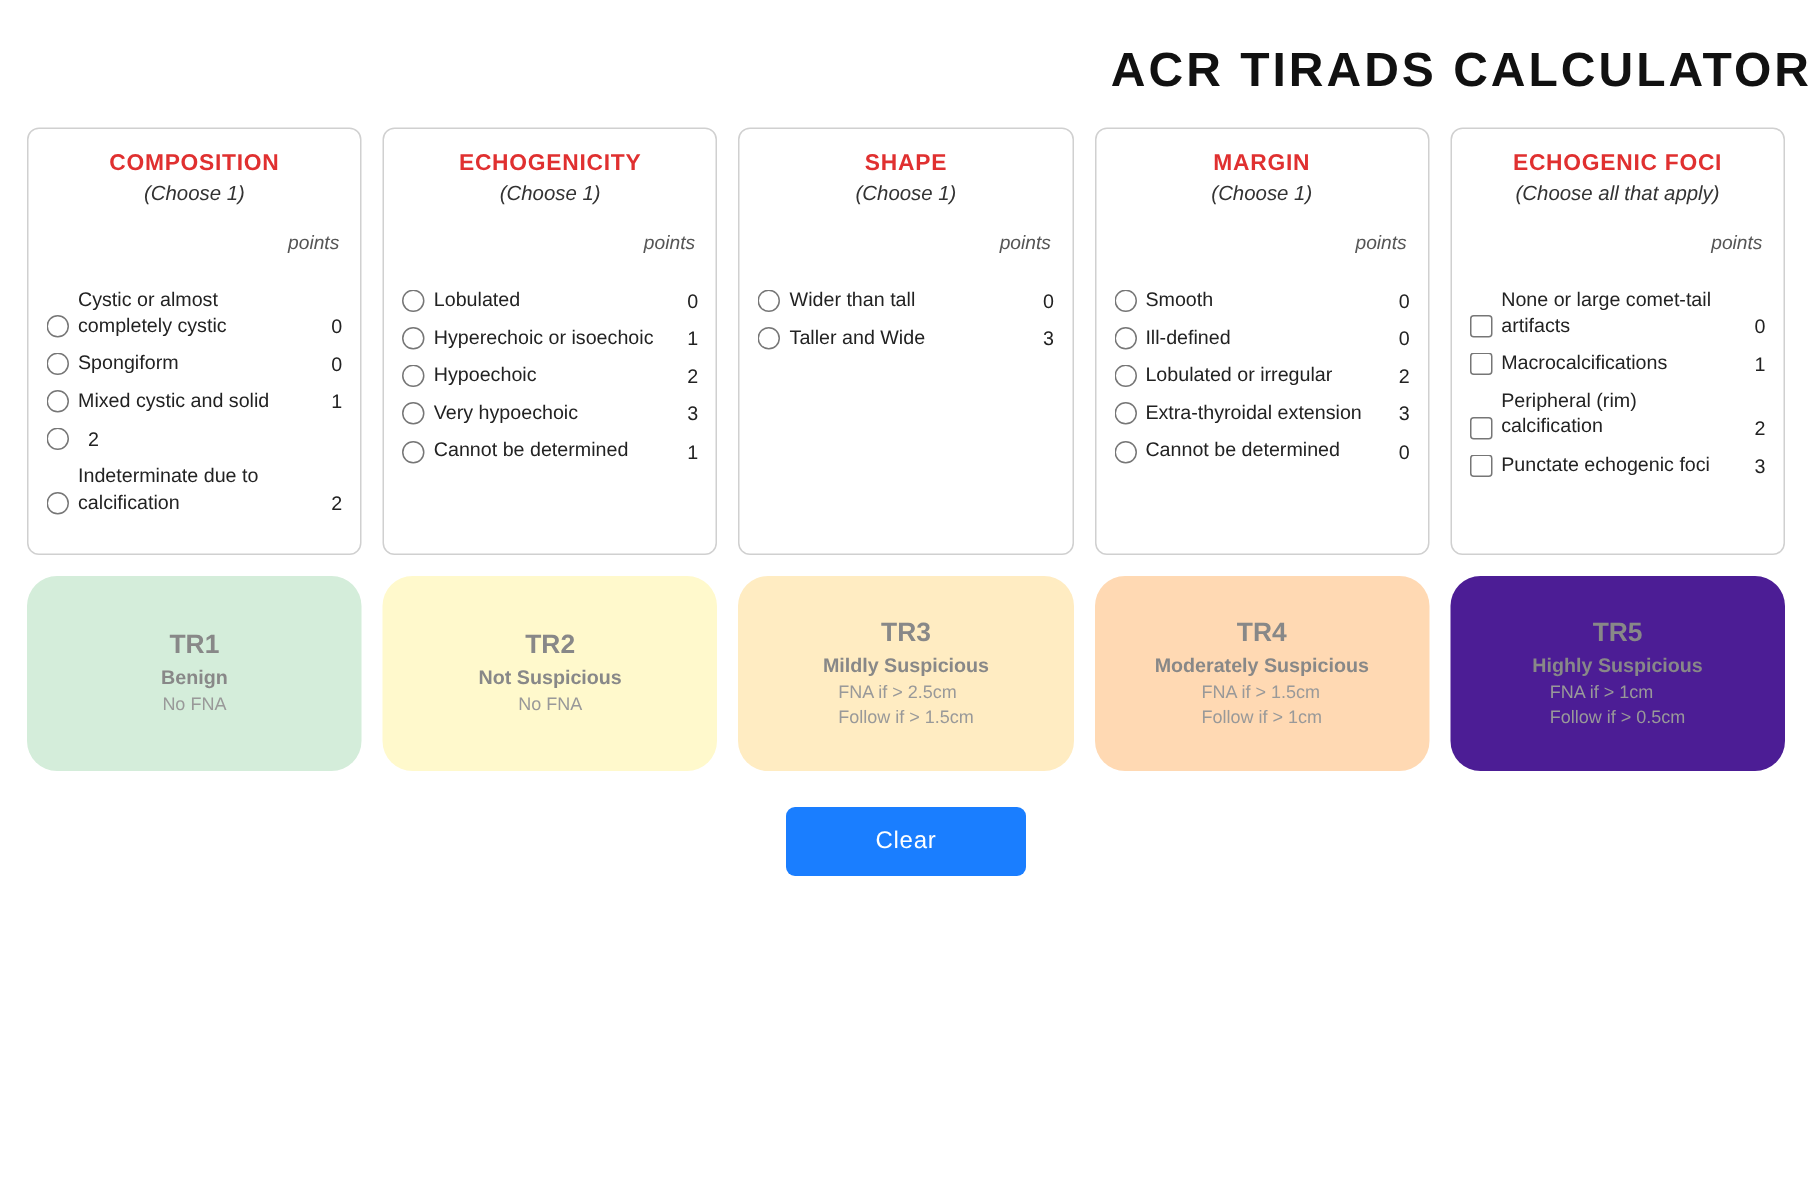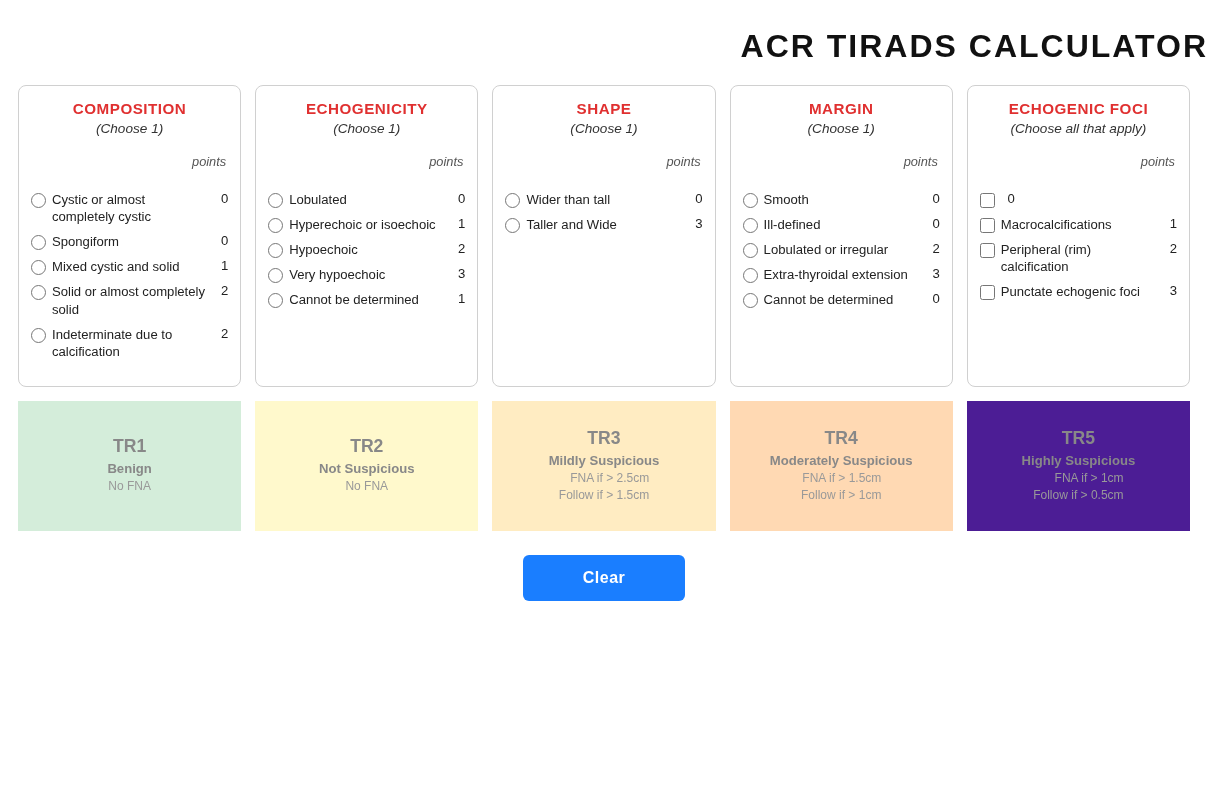--- a/index.html
+++ b/index.html
@@ -49,21 +49,21 @@
     .points-header {
       text-align: right;
       font-style: italic;
       font-size: 0.8rem;
       color: #555;
       margin-bottom: 22px;
       padding-right: 2px;
     }
     .option-row {
       display: flex;
-      align-items: flex-start;
+      align-items: flex-end;
       margin-bottom: 8px;
       gap: 6px;
     }
     .option-row input[type="radio"],
     .option-row input[type="checkbox"] {
       margin-top: 2px;
       flex-shrink: 0;
       width: 15px;
       height: 15px;
       cursor: pointer;
@@ -83,23 +83,23 @@
       flex-shrink: 0;
     }
     
     .results-grid {
       display: grid;
       grid-template-columns: repeat(5, 1fr);
       gap: 14px;
       padding: 14px 18px 10px;
     }
     .result-box {
-      border-radius: 0;
+      border-radius: 20px;
       padding: 16px 10px;
-      text-align: right;
+      text-align: left;
       min-height: 130px;
       display: flex;
       flex-direction: column;
       align-items: center;
       justify-content: center;
     }
     .result-box.tr1 { background: #d4edda; }
     .result-box.tr2 { background: #fff9cc; }
     .result-box.tr3 { background: #ffecc2; }
     .result-box.tr4 { background: #ffd9b3; }
@@ -126,21 +126,21 @@
       display: flex;
       justify-content: center;
       padding: 14px 0 20px;
     }
     .clear-btn {
       background: #1a7eff;
       color: #fff;
       border: none;
       border-radius: 6px;
       font-size: 1rem;
-      font-weight: 700;
+      font-weight: 400;
       padding: 14px 60px;
       cursor: pointer;
       letter-spacing: 0.5px;
     }
   </style>
 </head>
 <body>
 
 <h1>ACR TIRADS CALCULATOR</h1>
 
@@ -160,21 +160,20 @@
       <span class="option-label">Spongiform</span>
       <span class="option-points">0</span>
     </div>
     <div class="option-row">
       <input type="radio" name="composition" style="">
       <span class="option-label">Mixed cystic and solid</span>
       <span class="option-points">1</span>
     </div>
     <div class="option-row">
       <input type="radio" name="composition" style="">
-      <span class="option-label">Solid or almost completely solid</span>
       <span class="option-points">2</span>
     </div>
     <div class="option-row">
       <input type="radio" name="composition" style="">
       <span class="option-label">Indeterminate due to calcification</span>
       <span class="option-points">2</span>
     </div>
   </div>
 
   <div class="card">
@@ -254,20 +253,21 @@
       <span class="option-points">0</span>
     </div>
   </div>
 
   <div class="card">
     <div class="card-title">ECHOGENIC FOCI</div>
     <div class="card-subtitle">(Choose all that apply)</div>
     <div class="points-header">points</div>
     <div class="option-row">
       <input type="checkbox" name="echogenic_foci" style="">
+      <span class="option-label">None or large comet-tail artifacts</span>
       <span class="option-points">0</span>
     </div>
     <div class="option-row">
       <input type="checkbox" name="echogenic_foci" style="">
       <span class="option-label">Macrocalcifications</span>
       <span class="option-points">1</span>
     </div>
     <div class="option-row">
       <input type="checkbox" name="echogenic_foci" style="">
       <span class="option-label">Peripheral (rim) calcification</span>

